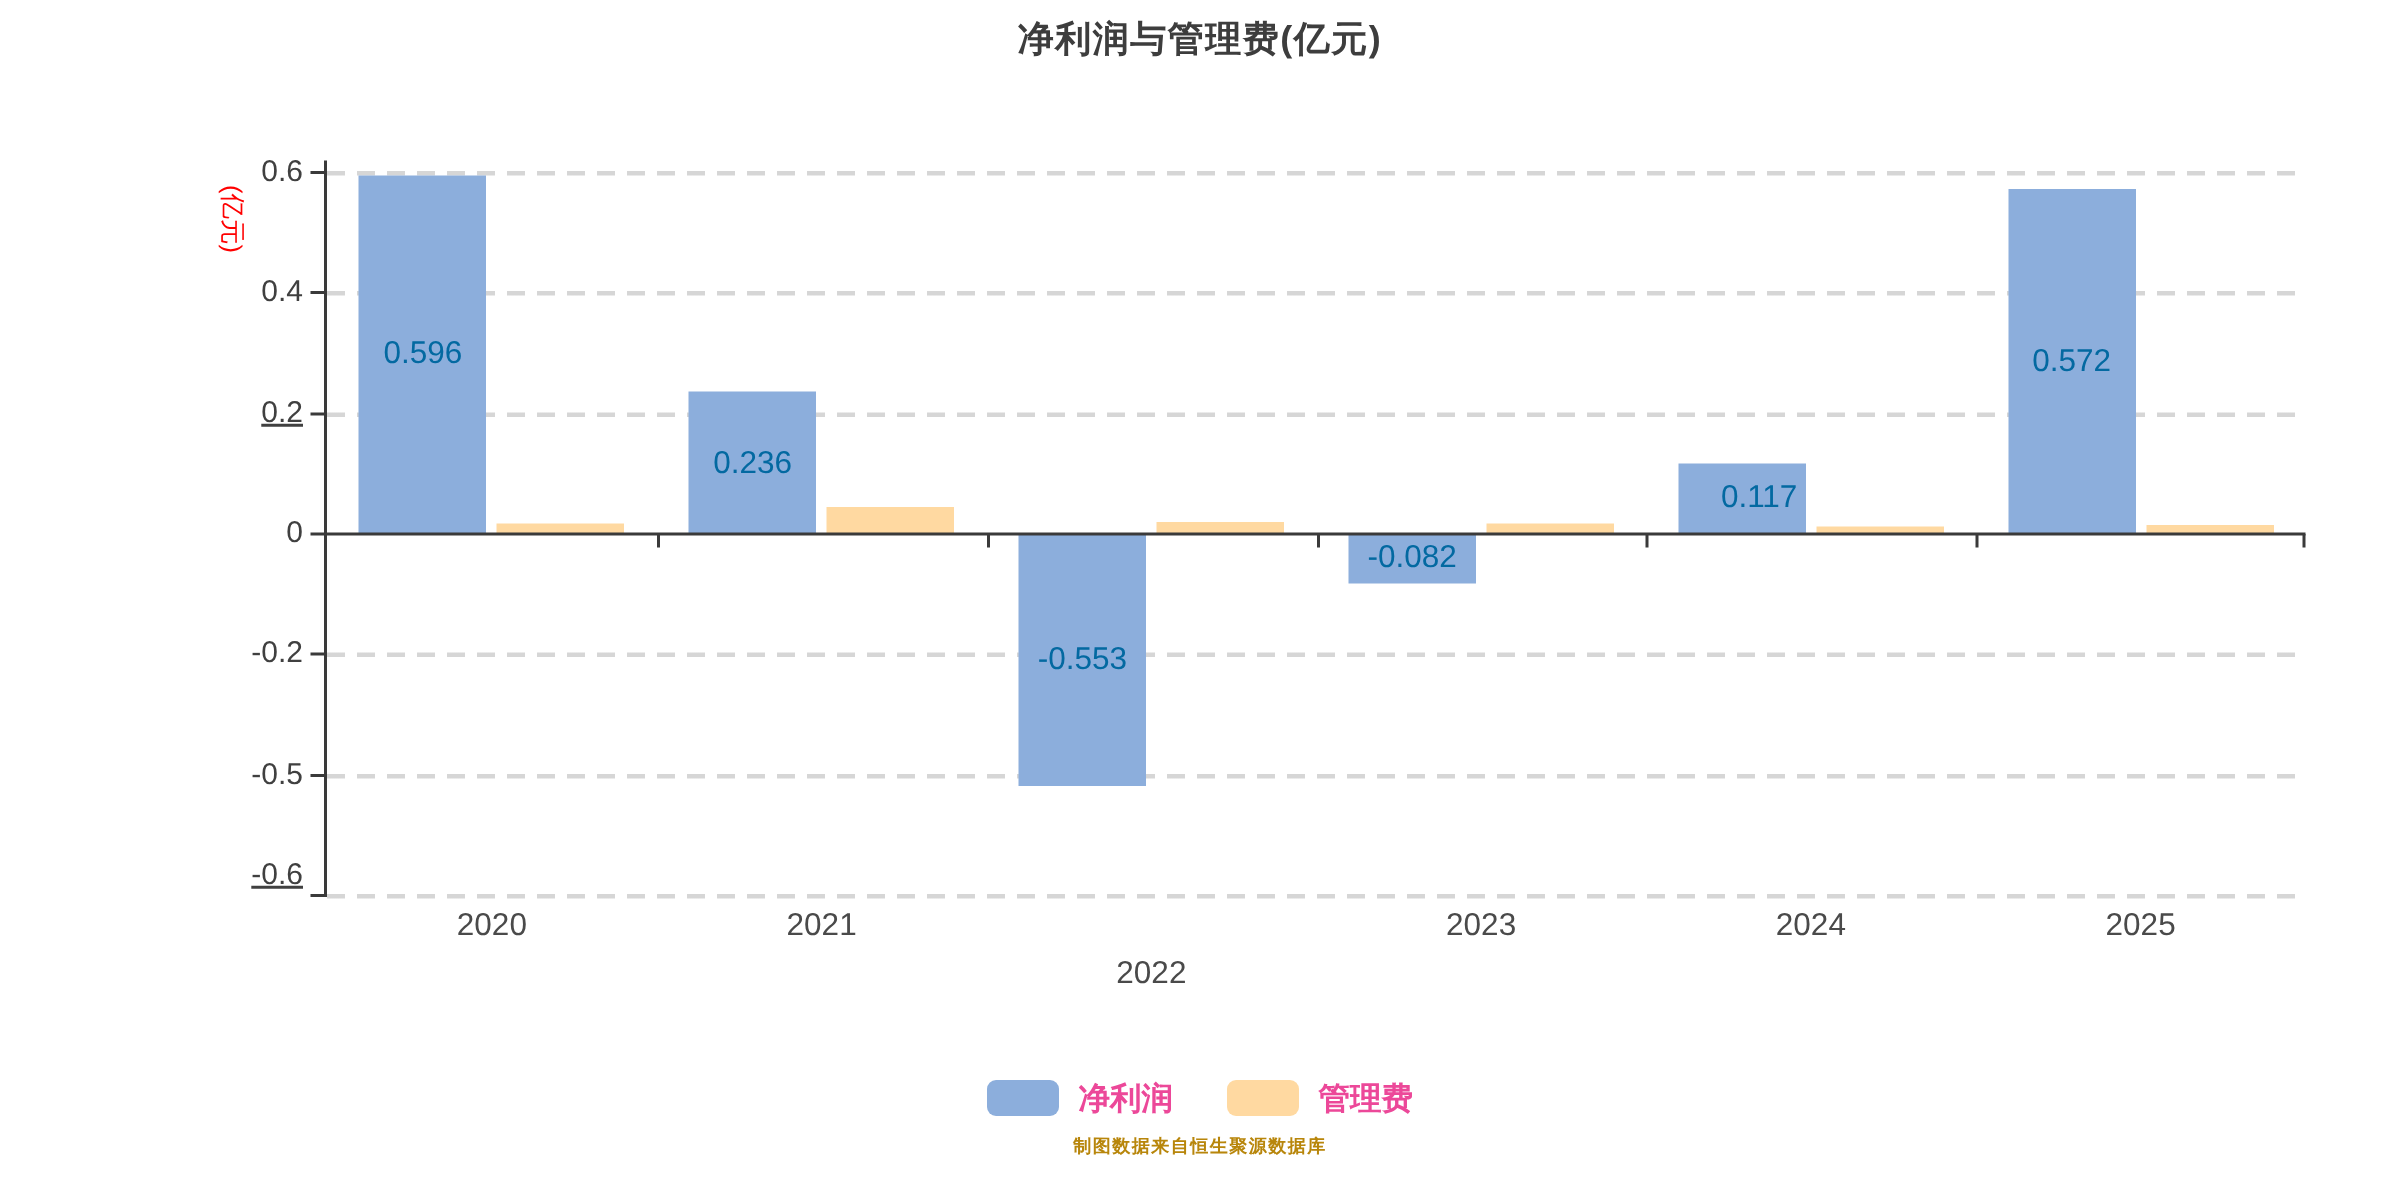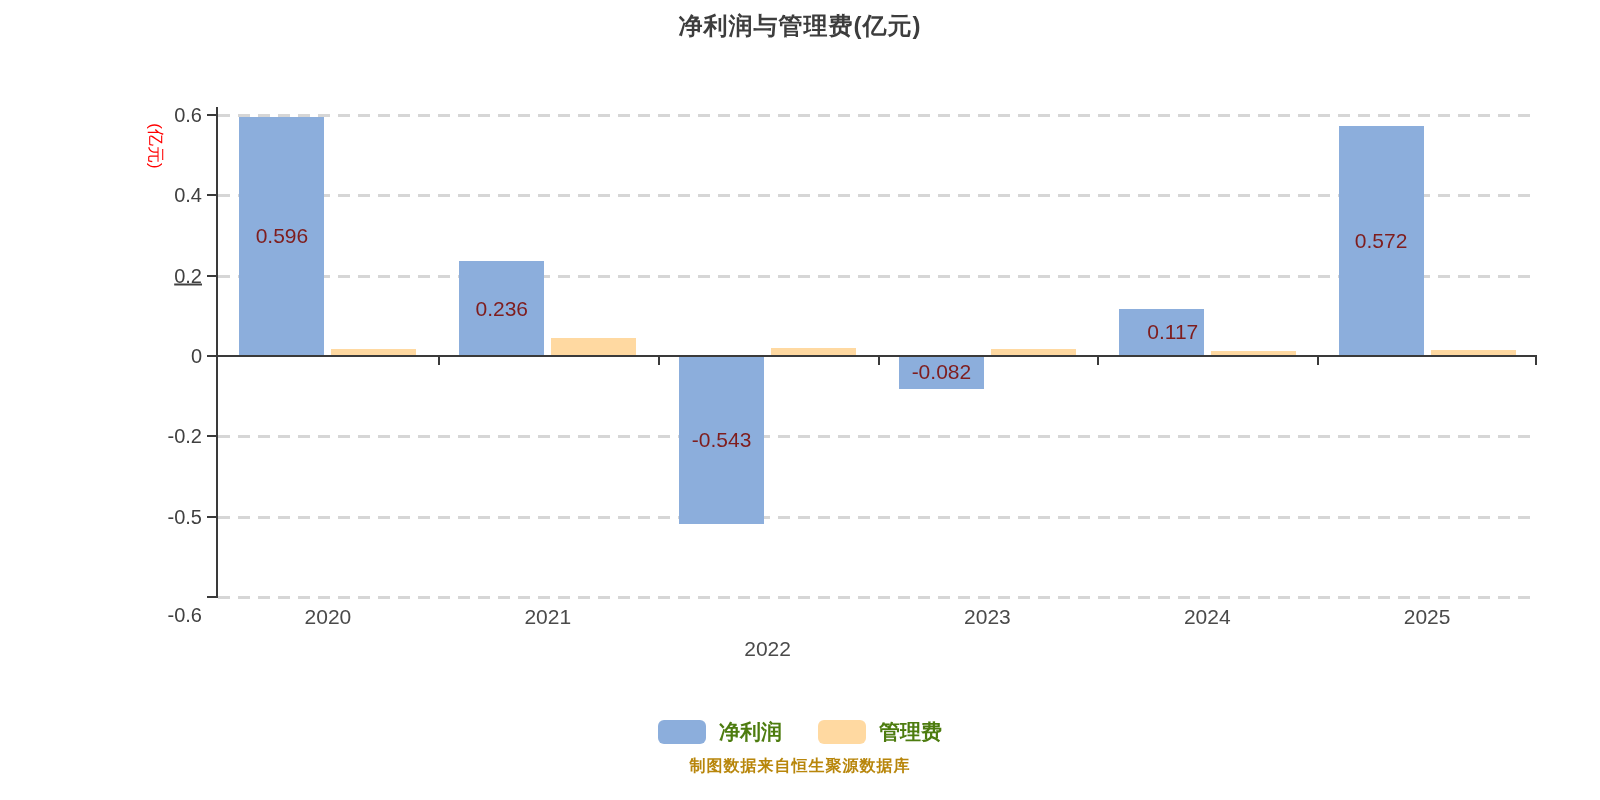--- a/index.html
+++ b/index.html
@@ -13,30 +13,30 @@
   .yaxis-line{position:absolute;left:-2px;top:-8px;width:2px;height:490px;background:#3a3a3a;}
   .gridline{position:absolute;left:0;width:100%;height:3px;margin-top:-1px;
             background:repeating-linear-gradient(to right,#d6d6d6 0 12px,transparent 12px 20px);}
   .zero-line{position:absolute;left:0;width:100%;height:2px;background:#3a3a3a;z-index:5;}
   .ytick-mark{position:absolute;left:-11px;width:11px;height:2px;background:#3a3a3a;}
   .ytick-label{position:absolute;left:-116px;width:100px;text-align:right;
                font-size:20px;color:#404040;transform:translateY(-50%);}
   .xtick-mark{position:absolute;width:2px;height:9px;background:#3a3a3a;z-index:6;}
   .bar{position:absolute;z-index:2;}
   .bar-label{position:absolute;z-index:4;display:flex;align-items:center;justify-content:center;
-             font-size:21px;color:#7f1d1d;white-space:nowrap;}
+             font-size:21px;color:#0369a1;white-space:nowrap;}
   .xcat-label{position:absolute;top:490px;width:160px;text-align:center;
               font-size:21px;color:#4a4a4a;transform:translateX(-50%);}
   .legend{position:absolute;top:718px;left:0;width:100%;display:flex;
           justify-content:center;align-items:center;gap:36px;}
   .legend-item{display:flex;align-items:center;gap:13px;}
   .legend-swatch{width:48px;height:24px;border-radius:6px;}
-  .legend-label{font-size:21px;font-weight:600;color:#4d7c0f;}
+  .legend-label{font-size:21px;font-weight:600;color:#ec4899;}
   .footer{position:absolute;top:756px;left:0;width:100%;text-align:center;
-          font-size:16px;font-weight:bold;color:#b8860b;letter-spacing:1px;}
+          font-size:12px;font-weight:bold;color:#b8860b;letter-spacing:1px;}
 </style>
 </head>
 <body>
 
 <div class="canvas">
   <div class="title">净利润与管理费(亿元)</div>
   <div class="ylabel">(亿元)</div>
 
   <div id="plot">
     <div class="yaxis-line"></div>
@@ -47,21 +47,21 @@
         <div class="gridline" style="top: 321.333px;"></div>
         <div class="gridline" style="top: 401.667px;"></div>
         <div class="gridline" style="top: 482px;"></div>
       </div>
     <div id="bar-layer">
         <div class="bar" style="left: 21.4167px; top: 1.60667px; width: 85px; height: 239.393px; background: rgb(140, 174, 220);"></div>
         <div class="bar-label" style="left: 21.4167px; top: 1.60667px; width: 85px; height: 239.393px;">0.596</div>
         <div class="bar" style="left: 241.25px; top: 146.207px; width: 85px; height: 94.7933px; background: rgb(140, 174, 220);"></div>
         <div class="bar-label" style="left: 241.25px; top: 146.207px; width: 85px; height: 94.7933px;">0.236</div>
         <div class="bar" style="left: 461.083px; top: 241px; width: 85px; height: 167.897px; background: rgb(140, 174, 220);"></div>
-        <div class="bar-label" style="left: 461.083px; top: 241px; width: 85px; height: 167.897px;">-0.543</div>
+        <div class="bar-label" style="left: 461.083px; top: 241px; width: 85px; height: 167.897px;">-0.553</div>
         <div class="bar" style="left: 680.917px; top: 241px; width: 85px; height: 32.9367px; background: rgb(140, 174, 220);"></div>
         <div class="bar-label" style="left: 680.917px; top: 241px; width: 85px; height: 32.9367px;">-0.082</div>
         <div class="bar" style="left: 900.75px; top: 194.005px; width: 85px; height: 46.995px; background: rgb(140, 174, 220);"></div>
         <div class="bar-label" style="left: 900.75px; top: 194.005px; width: 108px; height: 46.995px;">0.117</div>
         <div class="bar" style="left: 1120.58px; top: 11.2467px; width: 85px; height: 229.753px; background: rgb(140, 174, 220);"></div>
         <div class="bar-label" style="left: 1120.58px; top: 11.2467px; width: 85px; height: 229.753px;">0.572</div>
         <div class="bar" style="left: 113.417px; top: 233.77px; width: 85px; height: 7.23px; background: rgb(255, 217, 161);"></div>
         <div class="bar" style="left: 333.25px; top: 222.925px; width: 85px; height: 18.075px; background: rgb(255, 217, 161);"></div>
         <div class="bar" style="left: 553.083px; top: 232.967px; width: 85px; height: 8.03333px; background: rgb(255, 217, 161);"></div>
         <div class="bar" style="left: 772.917px; top: 233.77px; width: 85px; height: 7.23px; background: rgb(255, 217, 161);"></div>
@@ -75,21 +75,21 @@
         <div class="ytick-label" style="top: 80.3333px;">0.4</div>
         <div class="ytick-mark" style="top: 159.667px;"></div>
         <div class="ytick-label" style="top: 161px; text-decoration: underline;">0.2</div>
         <div class="ytick-mark" style="top: 240px;"></div>
         <div class="ytick-label" style="top: 241px;">0</div>
         <div class="ytick-mark" style="top: 320.333px;"></div>
         <div class="ytick-label" style="top: 321.333px;">-0.2</div>
         <div class="ytick-mark" style="top: 400.667px;"></div>
         <div class="ytick-label" style="top: 401.667px;">-0.5</div>
         <div class="ytick-mark" style="top: 481px;"></div>
-        <div class="ytick-label" style="top: 500px;">-0.6</div>
+        <div class="ytick-label" style="top: 469px; text-decoration: underline;">-0.6</div>
         <div class="zero-line" style="top: 240px;"></div>
         <div class="xtick-mark" style="left: 219.833px; top: 241px;"></div>
         <div class="xtick-mark" style="left: 439.667px; top: 241px;"></div>
         <div class="xtick-mark" style="left: 659.5px; top: 241px;"></div>
         <div class="xtick-mark" style="left: 879.333px; top: 241px;"></div>
         <div class="xtick-mark" style="left: 1099.17px; top: 241px;"></div>
         <div class="xtick-mark" style="left: 1317px; top: 241px;"></div>
       </div>
     <div id="xlabel-layer">
         <div class="xcat-label" style="left: 109.917px;">2020</div>

